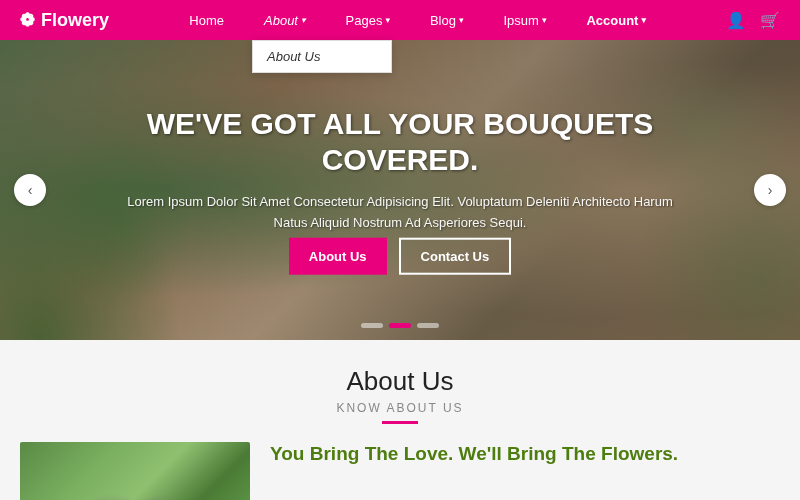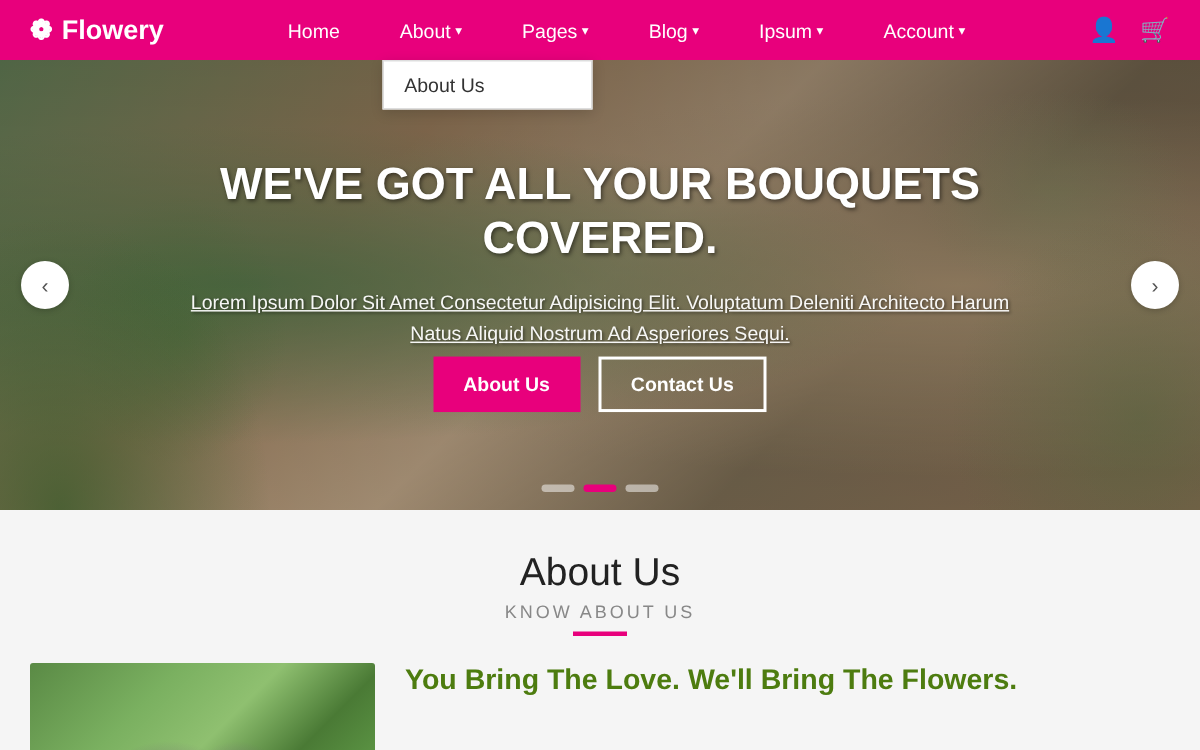--- a/index.html
+++ b/index.html
@@ -125,21 +125,20 @@
       text-shadow: 1px 1px 3px rgba(0,0,0,0.5);
       margin-bottom: 14px;
       text-transform: uppercase;
     }
     .hero-subtitle {
       font-size: 13px;
       line-height: 1.6;
       text-shadow: 1px 1px 2px rgba(0,0,0,0.5);
       margin-bottom: 4px;
       color: rgba(255,255,255,0.95);
-      text-decoration: underline;
     }
     .hero-buttons {
       display: flex;
       gap: 12px;
       justify-content: center;
     }
     .btn-primary-hero {
       background: #e8007c;
       color: white;
       border: none;
@@ -268,21 +267,21 @@
 <nav class="navbar">
   <div class="navbar-brand">
     <span class="flower-icon">❁</span>
     <span>Flowery</span>
   </div>
 
   <ul class="navbar-nav">
     <li>
       <a href="#">Home</a>
     </li>
-    <li style="position:relative;">
+    <li style="position:relative;font-style:italic;">
       <a href="#">
         <span>About</span>
         <span class="chevron-down">▾</span>
       </a>
       <div class="dropdown-menu">
         <a href="#">About Us</a>
       </div>
     </li>
     <li>
       <a href="#">
@@ -295,21 +294,21 @@
         <span>Blog</span>
         <span class="chevron-down">▾</span>
       </a>
     </li>
     <li>
       <a href="#">
         <span>Ipsum</span>
         <span class="chevron-down">▾</span>
       </a>
     </li>
-    <li style="position:relative;">
+    <li style="position:relative;font-weight:bold;">
       <a href="#">
         <span>Account</span>
         <span class="chevron-down">▾</span>
       </a>
     </li>
   </ul>
 
   <div class="navbar-icons">
     <span>👤</span>
     <span>🛒</span>

